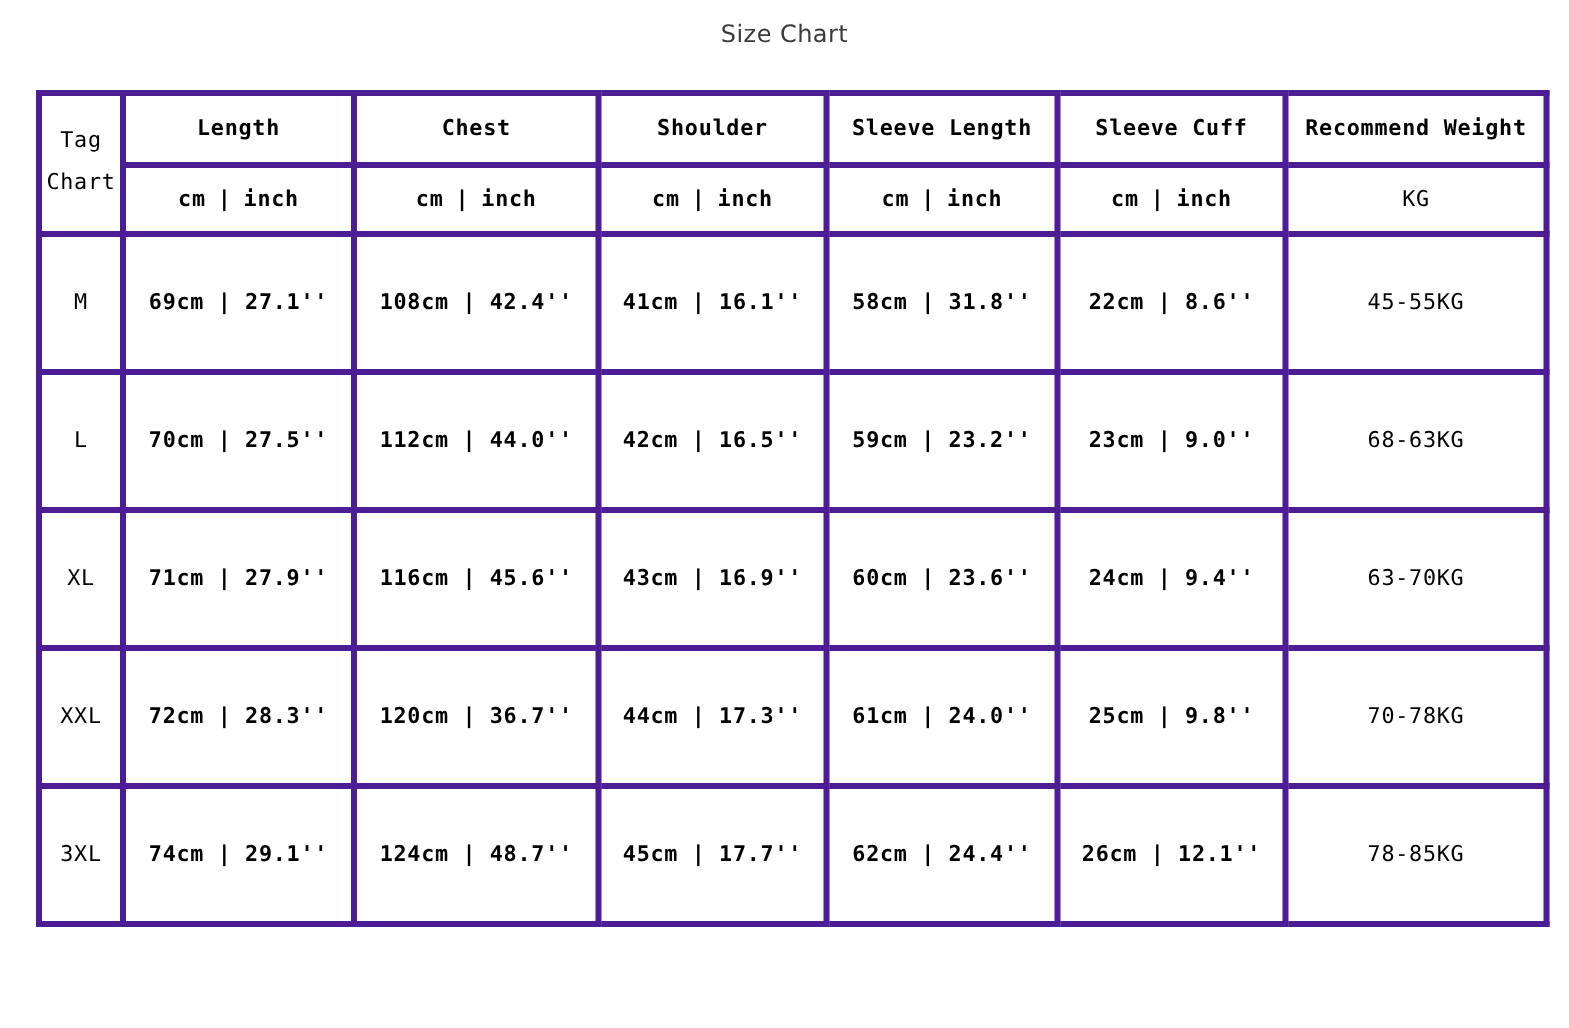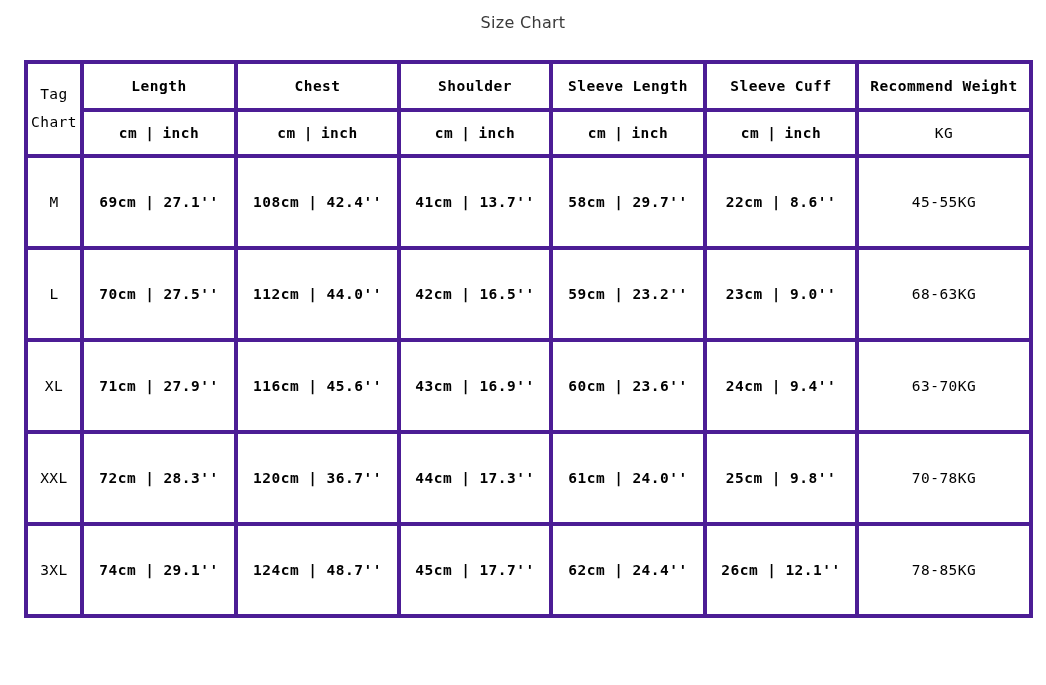--- a/index.html
+++ b/index.html
@@ -138,22 +138,22 @@
             <span>cm</span><span class="sep">|</span><span>inch</span>
           </span>
         </td>
         <td class="hdr-unit">KG</td>
       </tr>
 
       <tr class="data-row">
         <td>M</td>
         <td><span class="cellpair"><span>69cm</span><span class="sep">|</span><span>27.1''</span></span></td>
         <td><span class="cellpair"><span>108cm</span><span class="sep">|</span><span>42.4''</span></span></td>
-        <td><span class="cellpair"><span>41cm</span><span class="sep">|</span><span>13.7''</span></span></td>
-        <td><span class="cellpair"><span>58cm</span><span class="sep">|</span><span>29.7''</span></span></td>
+        <td><span class="cellpair"><span>41cm</span><span class="sep">|</span><span>16.1''</span></span></td>
+        <td><span class="cellpair"><span>58cm</span><span class="sep">|</span><span>31.8''</span></span></td>
         <td><span class="cellpair"><span>22cm</span><span class="sep">|</span><span>8.6''</span></span></td>
         <td>45-55KG</td>
       </tr>
 
       <tr class="data-row">
         <td>L</td>
         <td><span class="cellpair"><span>70cm</span><span class="sep">|</span><span>27.5''</span></span></td>
         <td><span class="cellpair"><span>112cm</span><span class="sep">|</span><span>44.0''</span></span></td>
         <td><span class="cellpair"><span>42cm</span><span class="sep">|</span><span>16.5''</span></span></td>
         <td><span class="cellpair"><span>59cm</span><span class="sep">|</span><span>23.2''</span></span></td>

